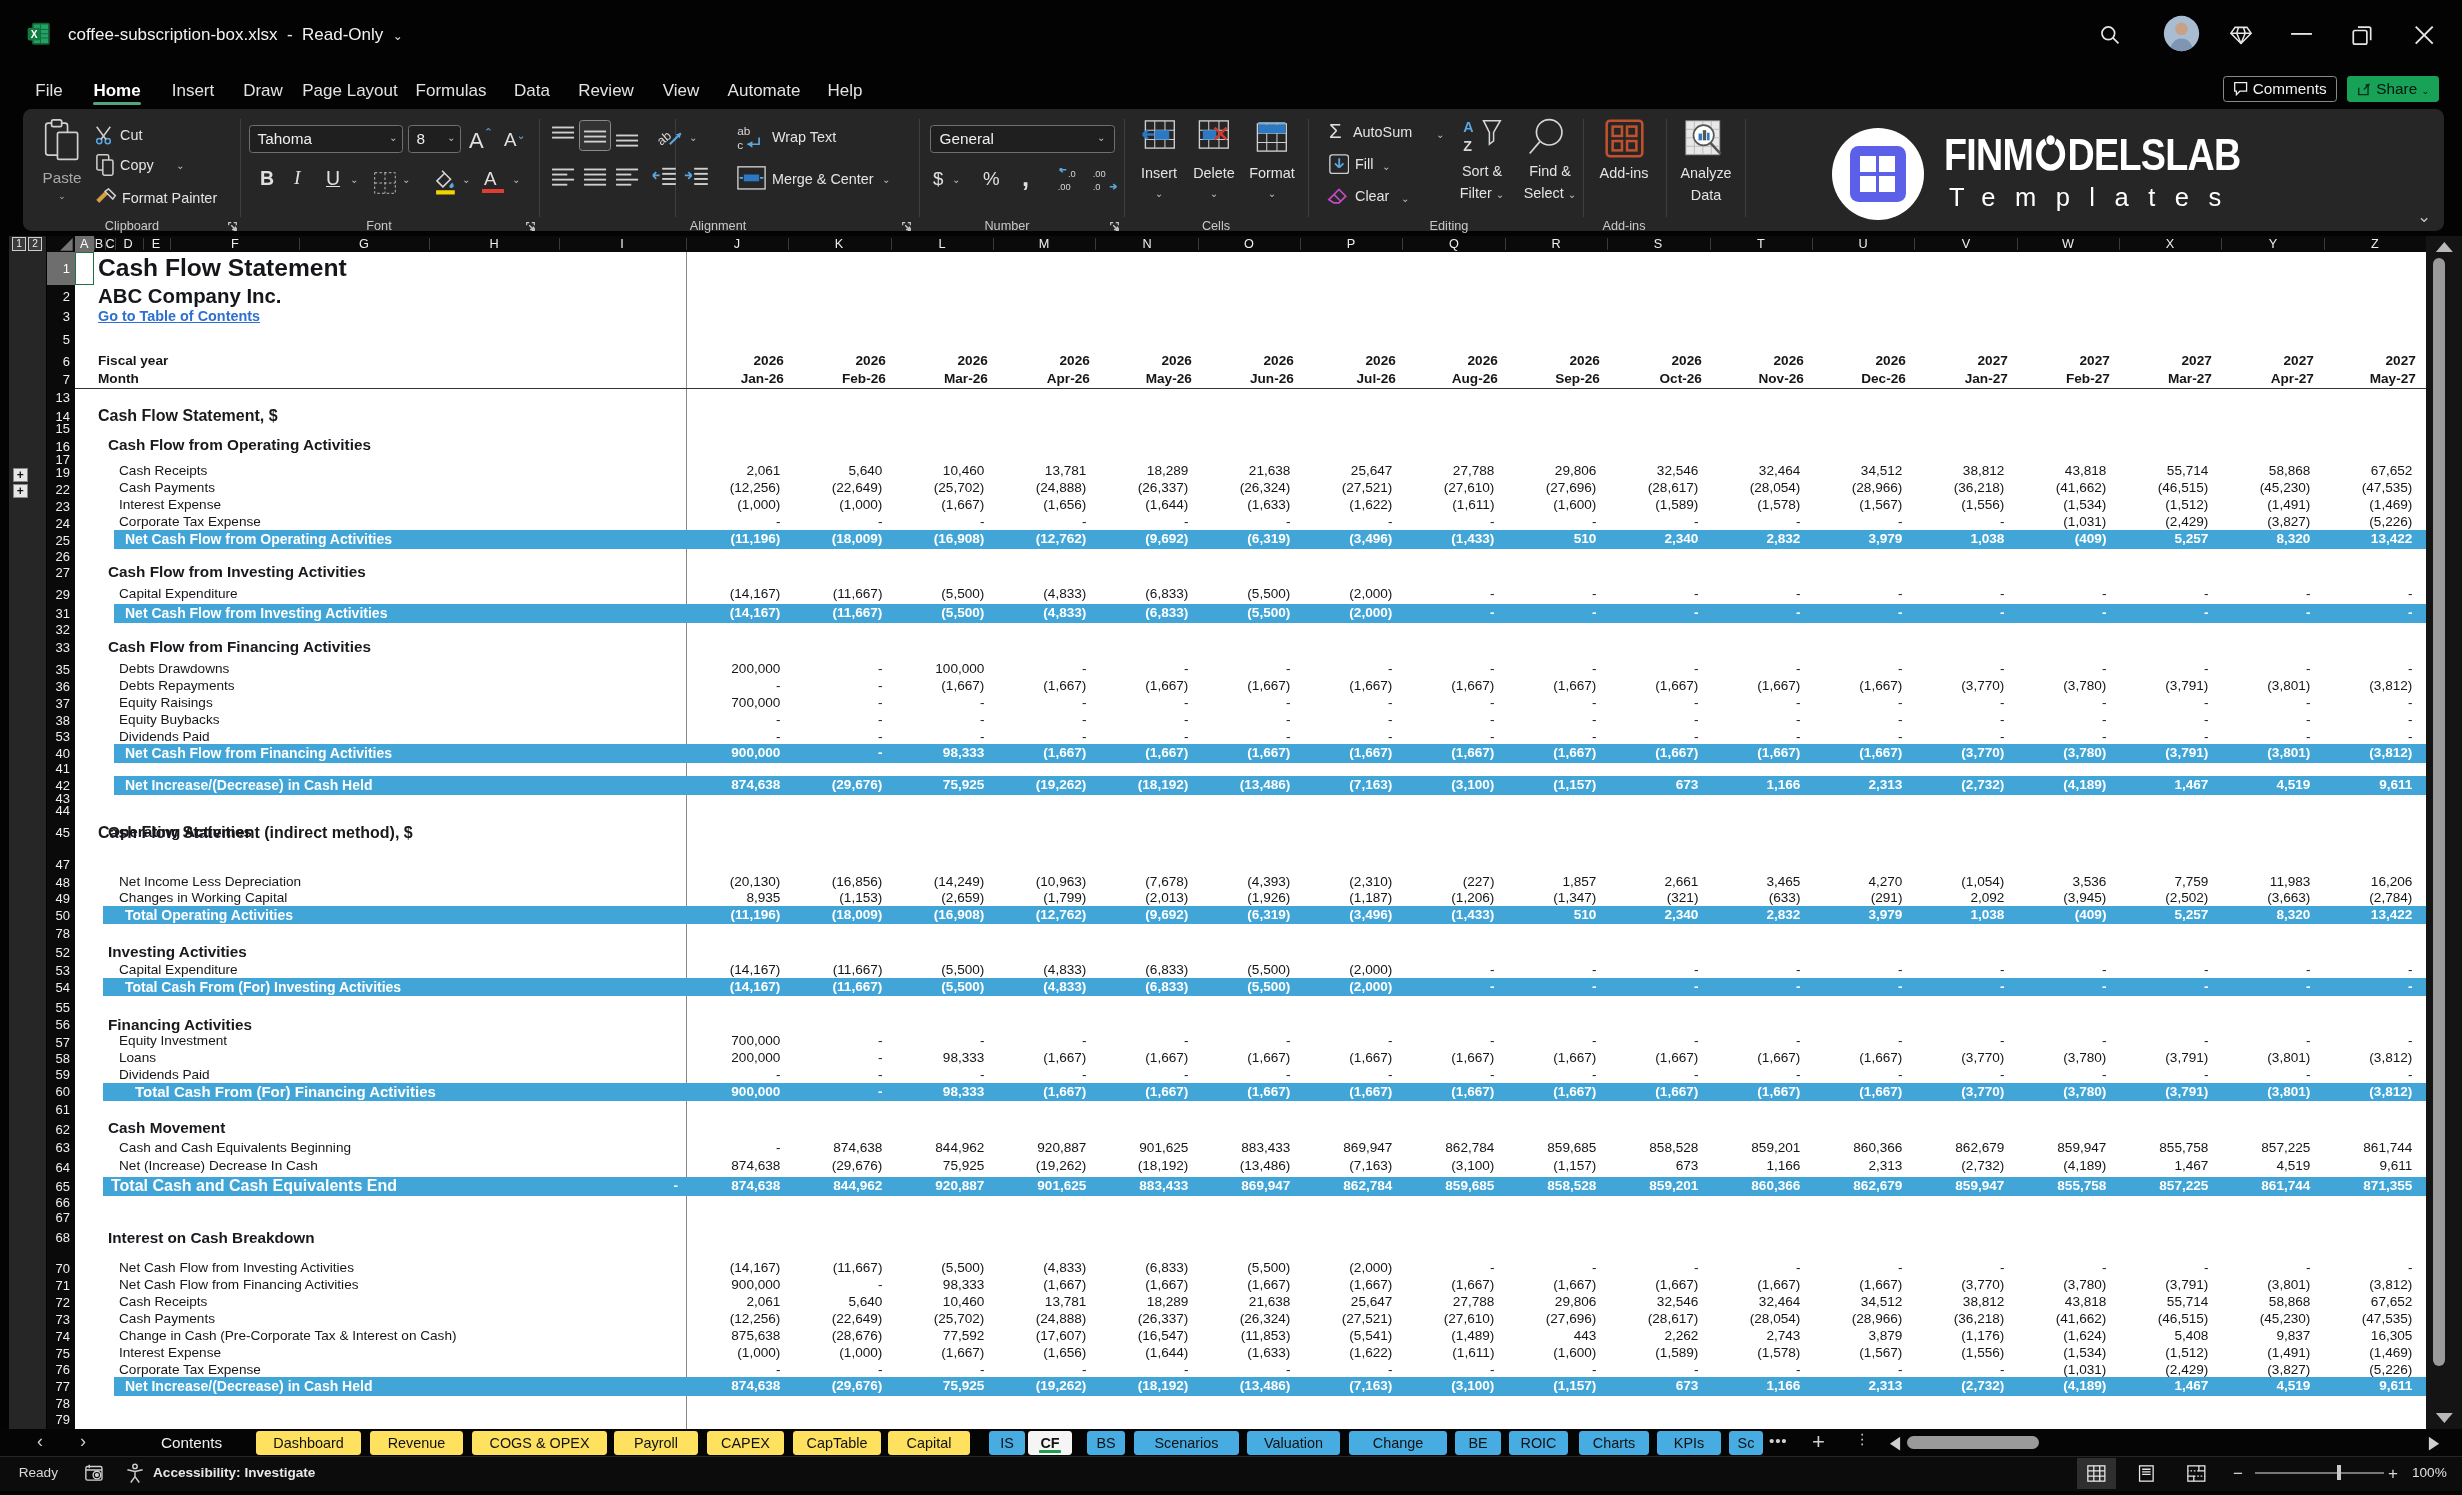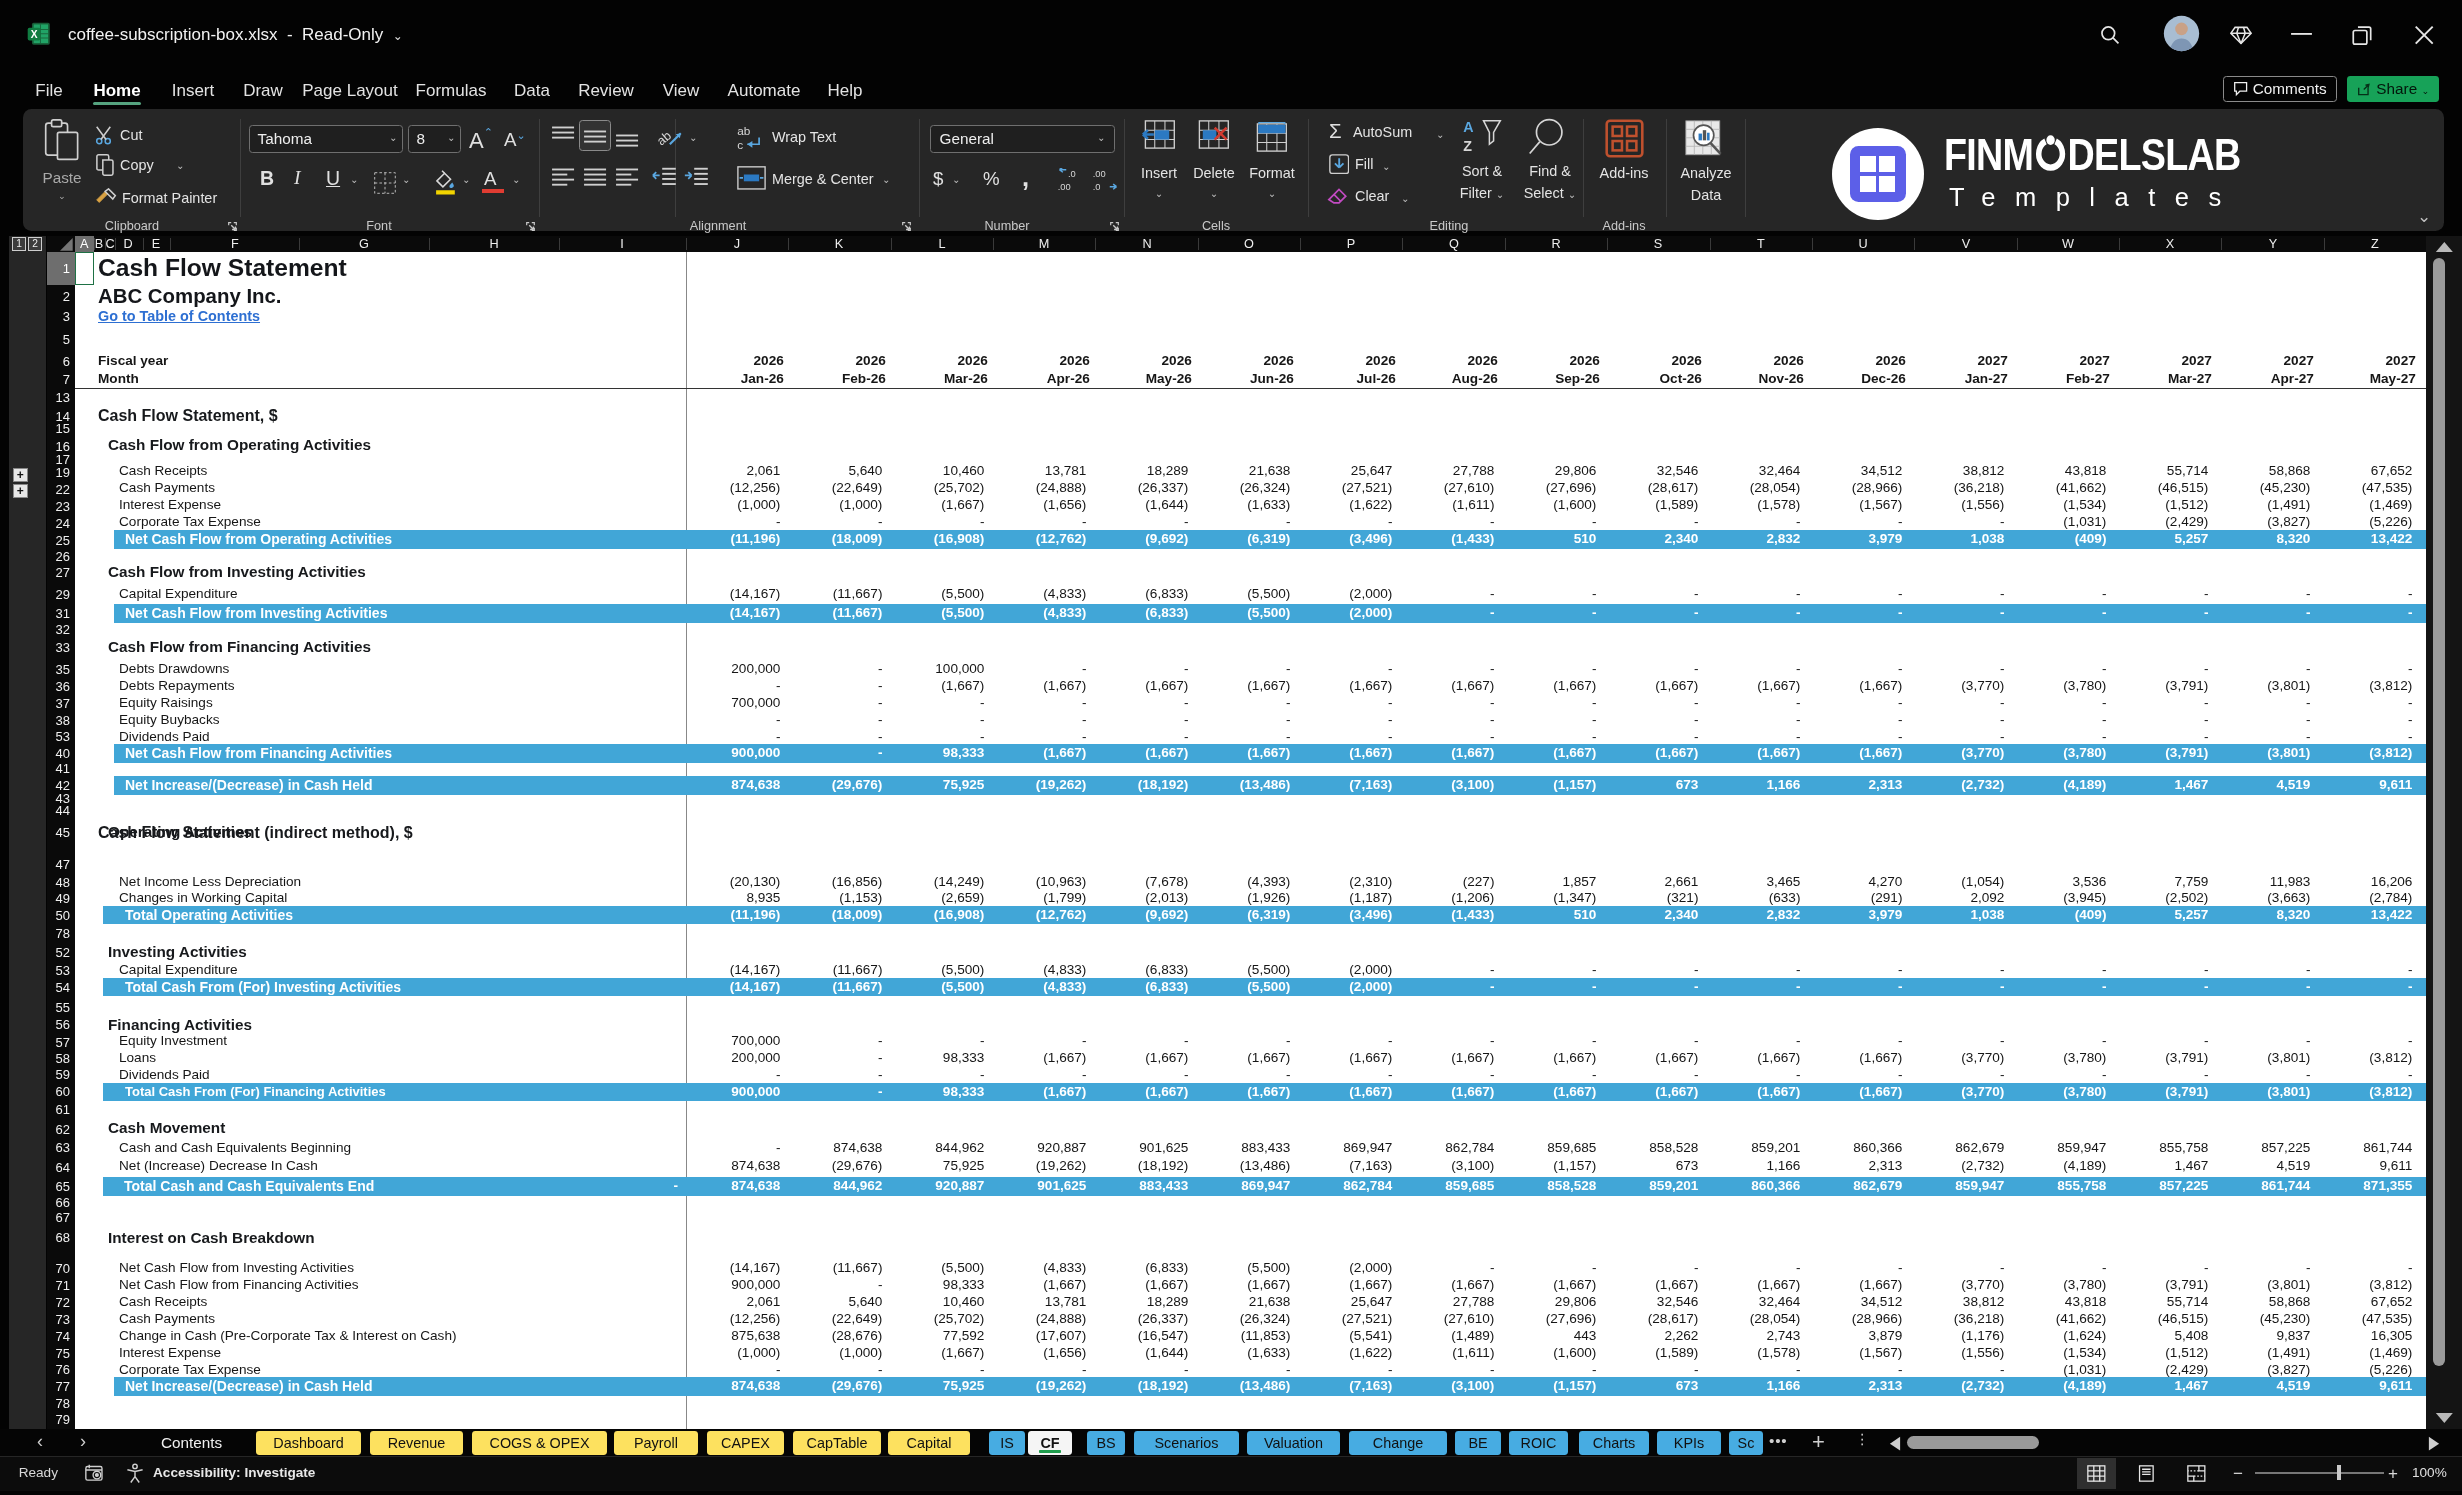--- a/index.html
+++ b/index.html
@@ -620,37 +620,37 @@
 <div class="row" style="top:798px;height:16px;line-height:16px">
         <div class="lab it" style="left:44px">Loans</div>
         <div class="vals"><span class="v ">200,000</span><span class="v ">-</span><span class="v ">98,333</span><span class="v ">(1,667)</span><span class="v ">(1,667)</span><span class="v ">(1,667)</span><span class="v ">(1,667)</span><span class="v ">(1,667)</span><span class="v ">(1,667)</span><span class="v ">(1,667)</span><span class="v ">(1,667)</span><span class="v ">(1,667)</span><span class="v ">(3,770)</span><span class="v ">(3,780)</span><span class="v ">(3,791)</span><span class="v ">(3,801)</span><span class="v ">(3,812)</span></div>
       </div>
 <div class="row" style="top:814px;height:17px;line-height:17px">
         <div class="lab it" style="left:44px">Dividends Paid</div>
         <div class="vals"><span class="v ">-</span><span class="v ">-</span><span class="v ">-</span><span class="v ">-</span><span class="v ">-</span><span class="v ">-</span><span class="v ">-</span><span class="v ">-</span><span class="v ">-</span><span class="v ">-</span><span class="v ">-</span><span class="v ">-</span><span class="v ">-</span><span class="v ">-</span><span class="v ">-</span><span class="v ">-</span><span class="v ">-</span></div>
       </div>
 <div class="row blue" style="top:831px;height:18px;line-height:18px">
         <div class="bband" style="left:28px;right:0"></div>
-        <div class="lab" style="left:50px;font-size:13px">Total Cash From (For) Financing Activities</div>
+        <div class="lab" style="left:60px;font-size:15px">Total Cash From (For) Financing Activities</div>
         <div class="vals"><span class="v ">900,000</span><span class="v ">-</span><span class="v ">98,333</span><span class="v ">(1,667)</span><span class="v ">(1,667)</span><span class="v ">(1,667)</span><span class="v ">(1,667)</span><span class="v ">(1,667)</span><span class="v ">(1,667)</span><span class="v ">(1,667)</span><span class="v ">(1,667)</span><span class="v ">(1,667)</span><span class="v ">(3,770)</span><span class="v ">(3,780)</span><span class="v ">(3,791)</span><span class="v ">(3,801)</span><span class="v ">(3,812)</span></div>
       </div>
 <div class="row" style="top:866px;height:20.4px;line-height:20.4px">
         <div class="lab sec" style="left:33px">Cash Movement</div>
       </div>
 <div class="row" style="top:887px;height:18px;line-height:18px">
         <div class="lab it" style="left:44px">Cash and Cash Equivalents Beginning</div>
         <div class="vals"><span class="v ">-</span><span class="v ">874,638</span><span class="v ">844,962</span><span class="v ">920,887</span><span class="v ">901,625</span><span class="v ">883,433</span><span class="v ">869,947</span><span class="v ">862,784</span><span class="v ">859,685</span><span class="v ">858,528</span><span class="v ">859,201</span><span class="v ">860,366</span><span class="v ">862,679</span><span class="v ">859,947</span><span class="v ">855,758</span><span class="v ">857,225</span><span class="v ">861,744</span></div>
       </div>
 <div class="row" style="top:905px;height:18.7px;line-height:18.7px">
         <div class="lab it" style="left:44px">Net (Increase) Decrease In Cash</div>
         <div class="vals"><span class="v ">874,638</span><span class="v ">(29,676)</span><span class="v ">75,925</span><span class="v ">(19,262)</span><span class="v ">(18,192)</span><span class="v ">(13,486)</span><span class="v ">(7,163)</span><span class="v ">(3,100)</span><span class="v ">(1,157)</span><span class="v ">673</span><span class="v ">1,166</span><span class="v ">2,313</span><span class="v ">(2,732)</span><span class="v ">(4,189)</span><span class="v ">1,467</span><span class="v ">4,519</span><span class="v ">9,611</span></div>
       </div>
 <div class="row blue" style="top:925px;height:18.7px;line-height:18.7px">
         <div class="bband" style="left:28px;right:0"></div>
-        <div class="lab" style="left:49px;font-size:14px">Total Cash and Cash Equivalents End</div>
+        <div class="lab" style="left:36px;font-size:16px">Total Cash and Cash Equivalents End</div>
         <div class="vals"><span class="v ">874,638</span><span class="v ">844,962</span><span class="v ">920,887</span><span class="v ">901,625</span><span class="v ">883,433</span><span class="v ">869,947</span><span class="v ">862,784</span><span class="v ">859,685</span><span class="v ">858,528</span><span class="v ">859,201</span><span class="v ">860,366</span><span class="v ">862,679</span><span class="v ">859,947</span><span class="v ">855,758</span><span class="v ">857,225</span><span class="v ">861,744</span><span class="v ">871,355</span></div>
         <span class="abs" style="right:1748px;top:0;color:#fff;font-weight:bold;font-size:13.6px">-</span>
       </div>
 <div class="row" style="top:975px;height:21px;line-height:21px">
         <div class="lab sec" style="left:33px">Interest on Cash Breakdown</div>
       </div>
 <div class="row" style="top:1007px;height:17px;line-height:17px">
         <div class="lab it" style="left:44px">Net Cash Flow from Investing Activities</div>
         <div class="vals"><span class="v ">(14,167)</span><span class="v ">(11,667)</span><span class="v ">(5,500)</span><span class="v ">(4,833)</span><span class="v ">(6,833)</span><span class="v ">(5,500)</span><span class="v ">(2,000)</span><span class="v ">-</span><span class="v ">-</span><span class="v ">-</span><span class="v ">-</span><span class="v ">-</span><span class="v ">-</span><span class="v ">-</span><span class="v ">-</span><span class="v ">-</span><span class="v ">-</span></div>
       </div>

